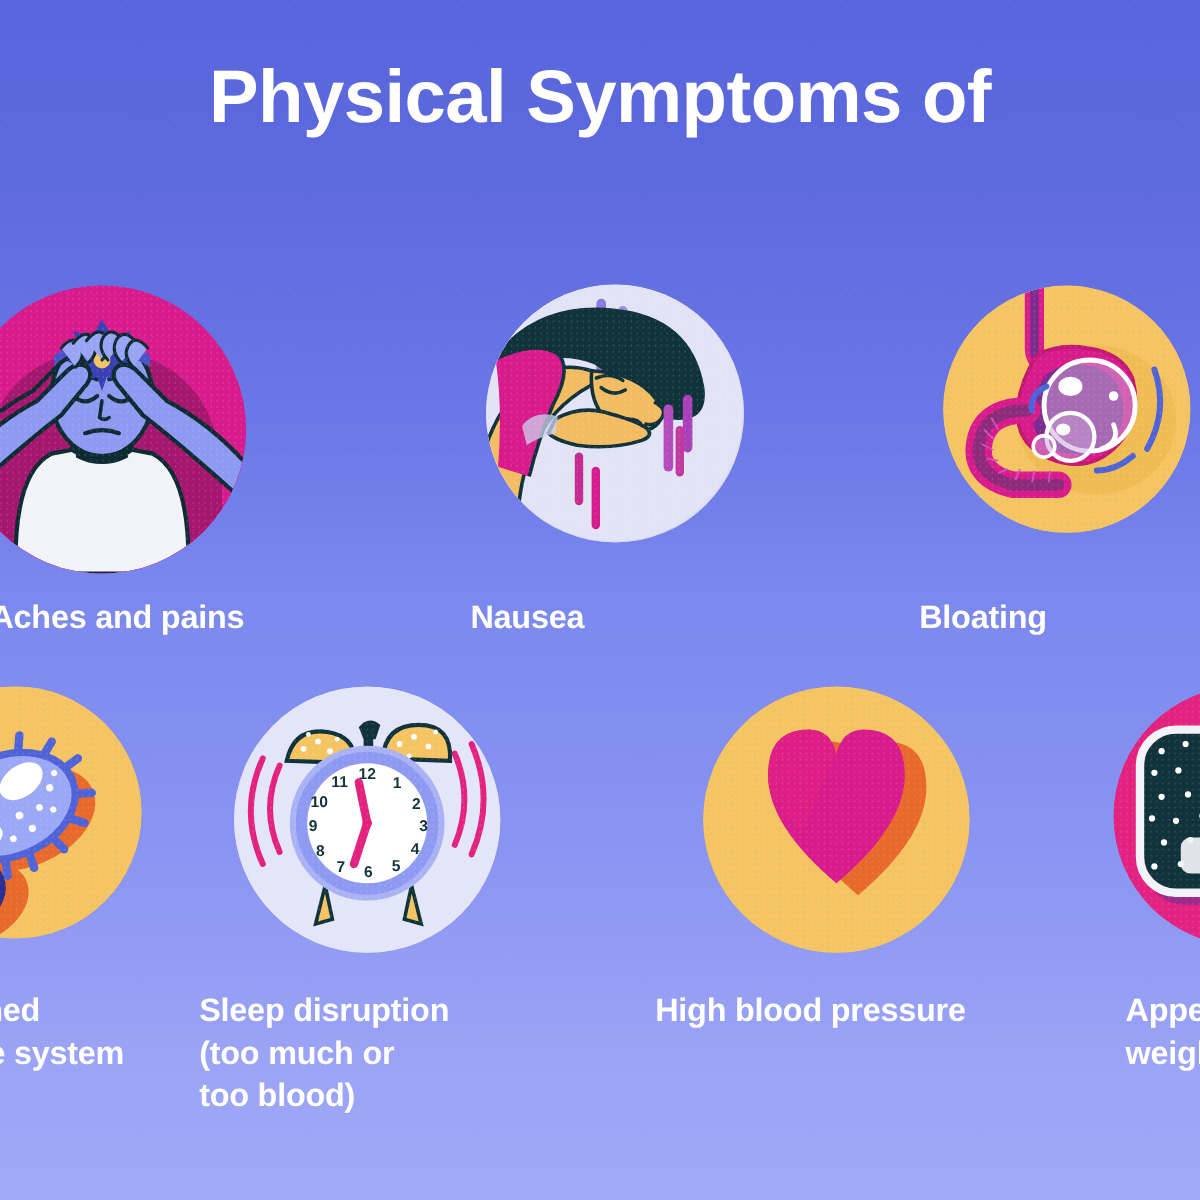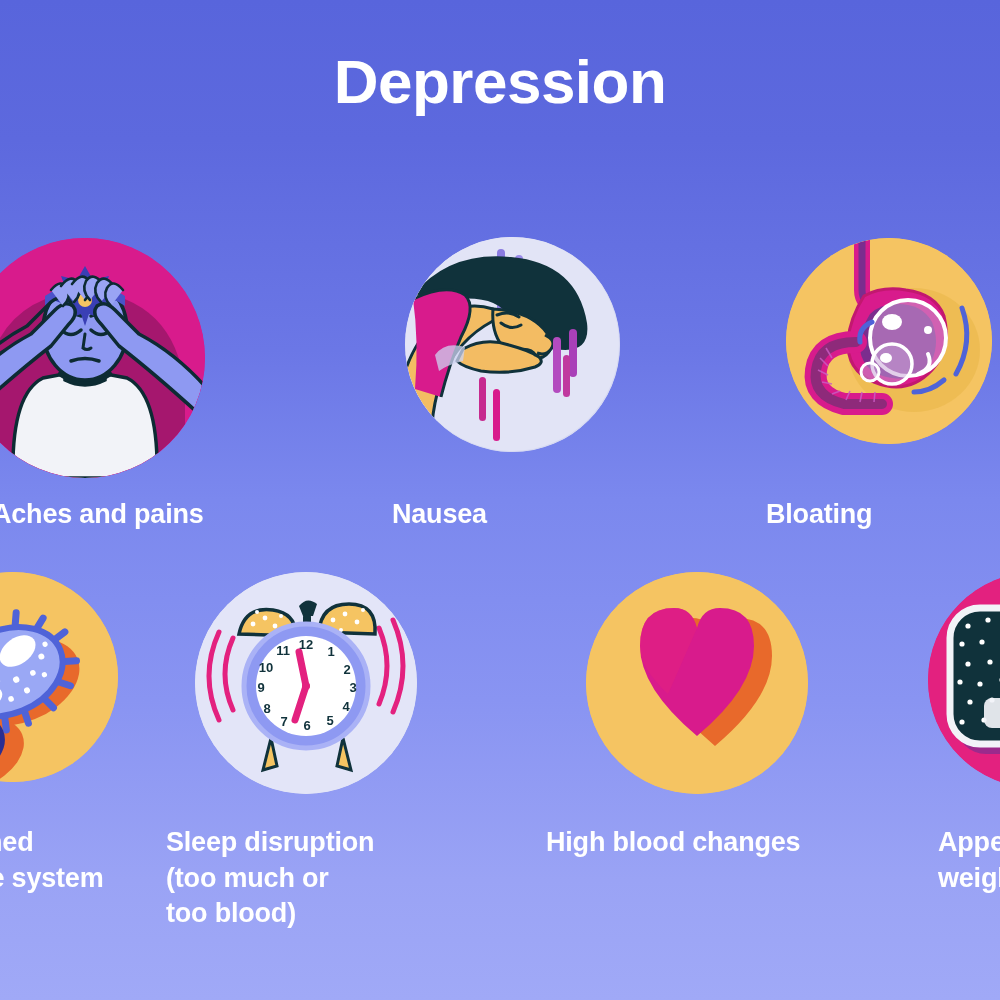--- a/index.html
+++ b/index.html
@@ -46,21 +46,21 @@
     background-image:radial-gradient(circle at 1px 1px, rgba(255,255,255,.7) 0.6px, transparent 0.7px);
     background-size:5px 5px;
   }
 </style>
 </head>
 <body>
 
 <div id="stage">
 
   <div id="title">
-    <span class="ln">Depression</span>
+    <span class="ln">Physical Symptoms of</span>
   </div>
 
   <div class="item">
     <div class="badge" style="left:-35px;top:238px;width:240px;height:240px;background:#D81B8C;">
       <svg viewBox="0 0 240 240" width="240" height="240">
         <defs>
           <clipPath id="cp1">
               <circle cx="120" cy="120" r="120"></circle>
             </clipPath>
         </defs>
@@ -371,21 +371,21 @@
 
           <path d="M54 74 Q54 36 88 36 Q106 36 111 56 Q116 36 134 36 Q168 36 168 74 Q168 116 111 164 Q54 116 54 74 Z" fill="#D81B8C"></path>
 
           <path d="M54 74 Q54 36 88 36 Q106 36 111 56 L82 122 Q54 96 54 74 Z" fill="#E3217F" opacity=".55"></path>
           </g>
         </svg><div></div>
         
       
       <div class="tex"></div>
     </div>
-    <div class="caption" style="left:546px;top:825px;width:300px;">High blood changes</div>
+    <div class="caption" style="left:546px;top:825px;width:300px;">High blood pressure</div>
   </div>
 
   <div class="item">
     <div class="badge" style="left:928px;top:572px;width:216px;height:216px;background:#E3217F;">
       <svg viewBox="0 0 216 216" width="216" height="216">
         <defs>
             <clipPath id="cp7">
               <circle cx="108" cy="108" r="108"></circle>
             </clipPath>
           </defs>

